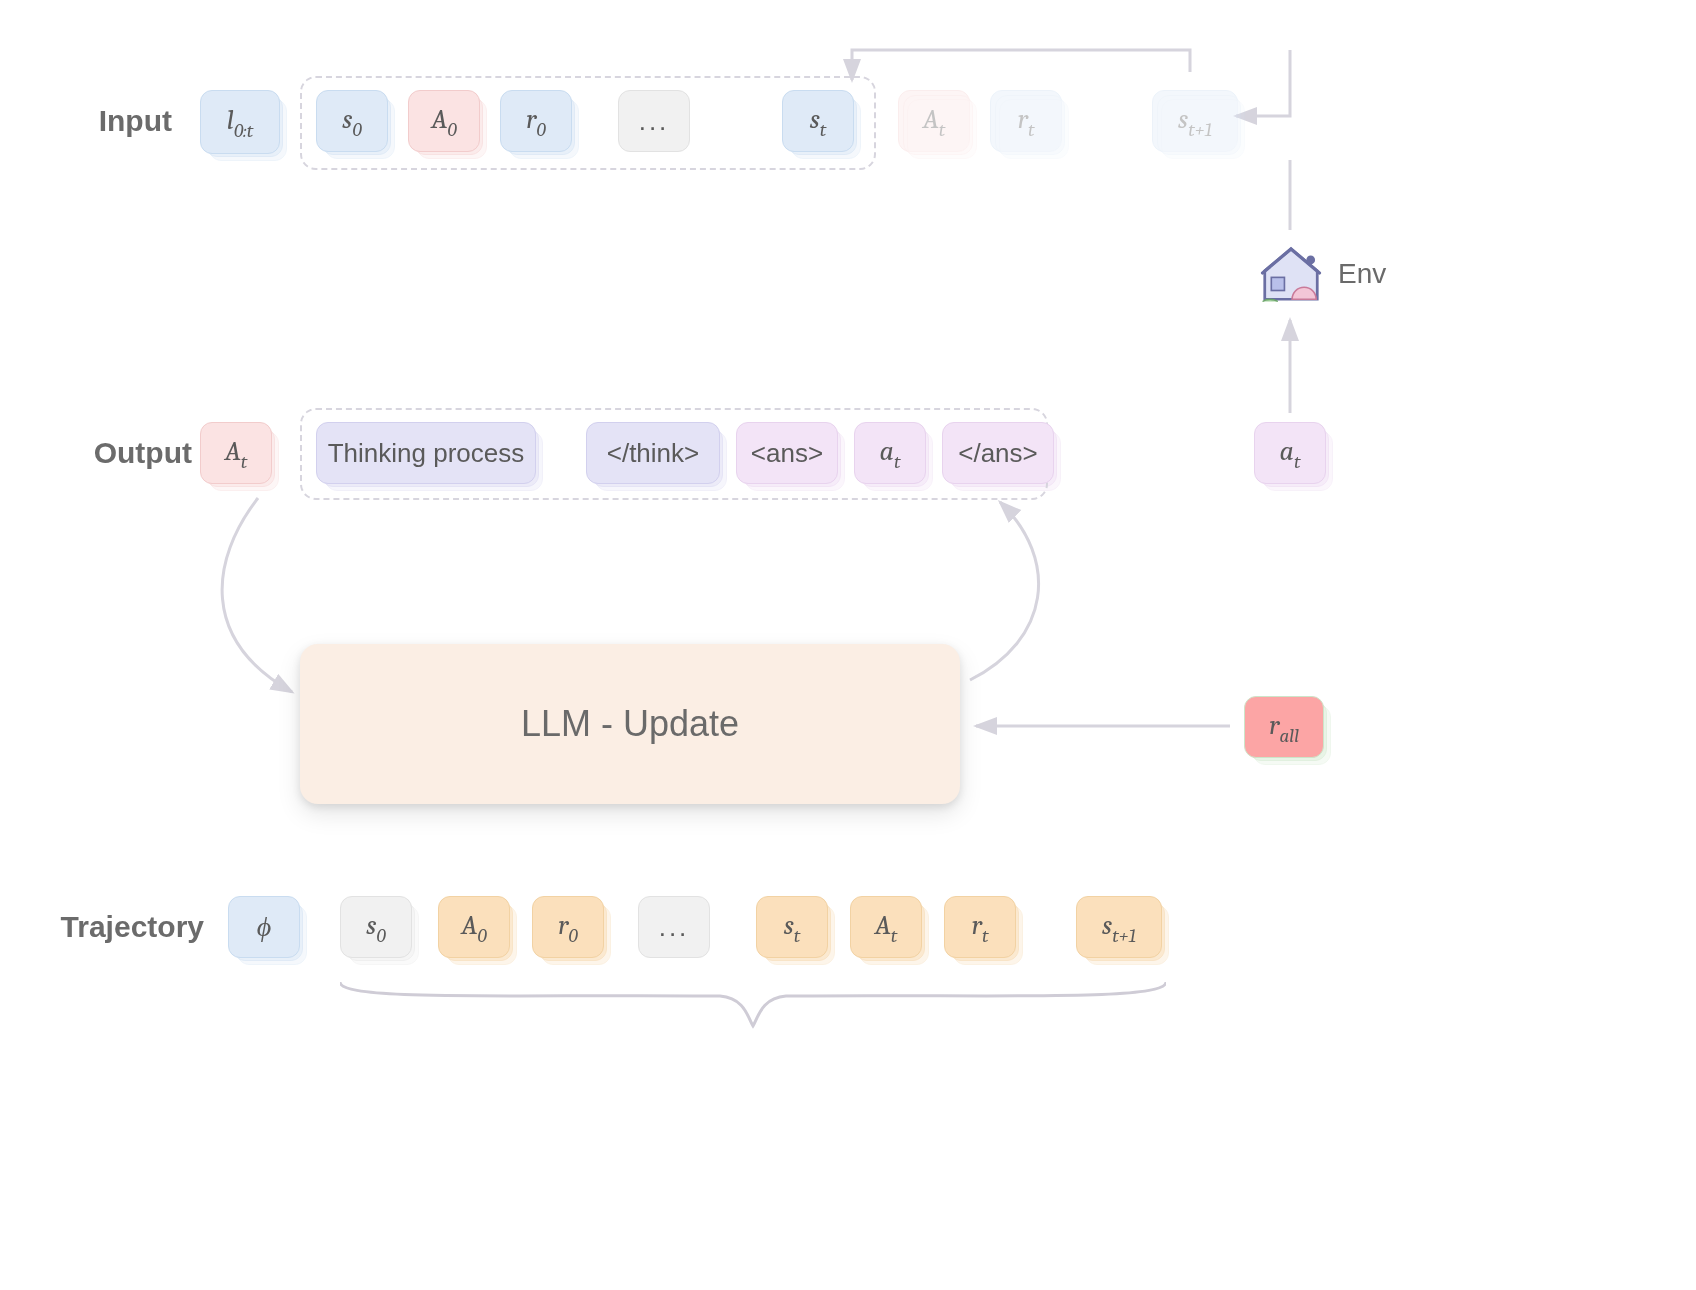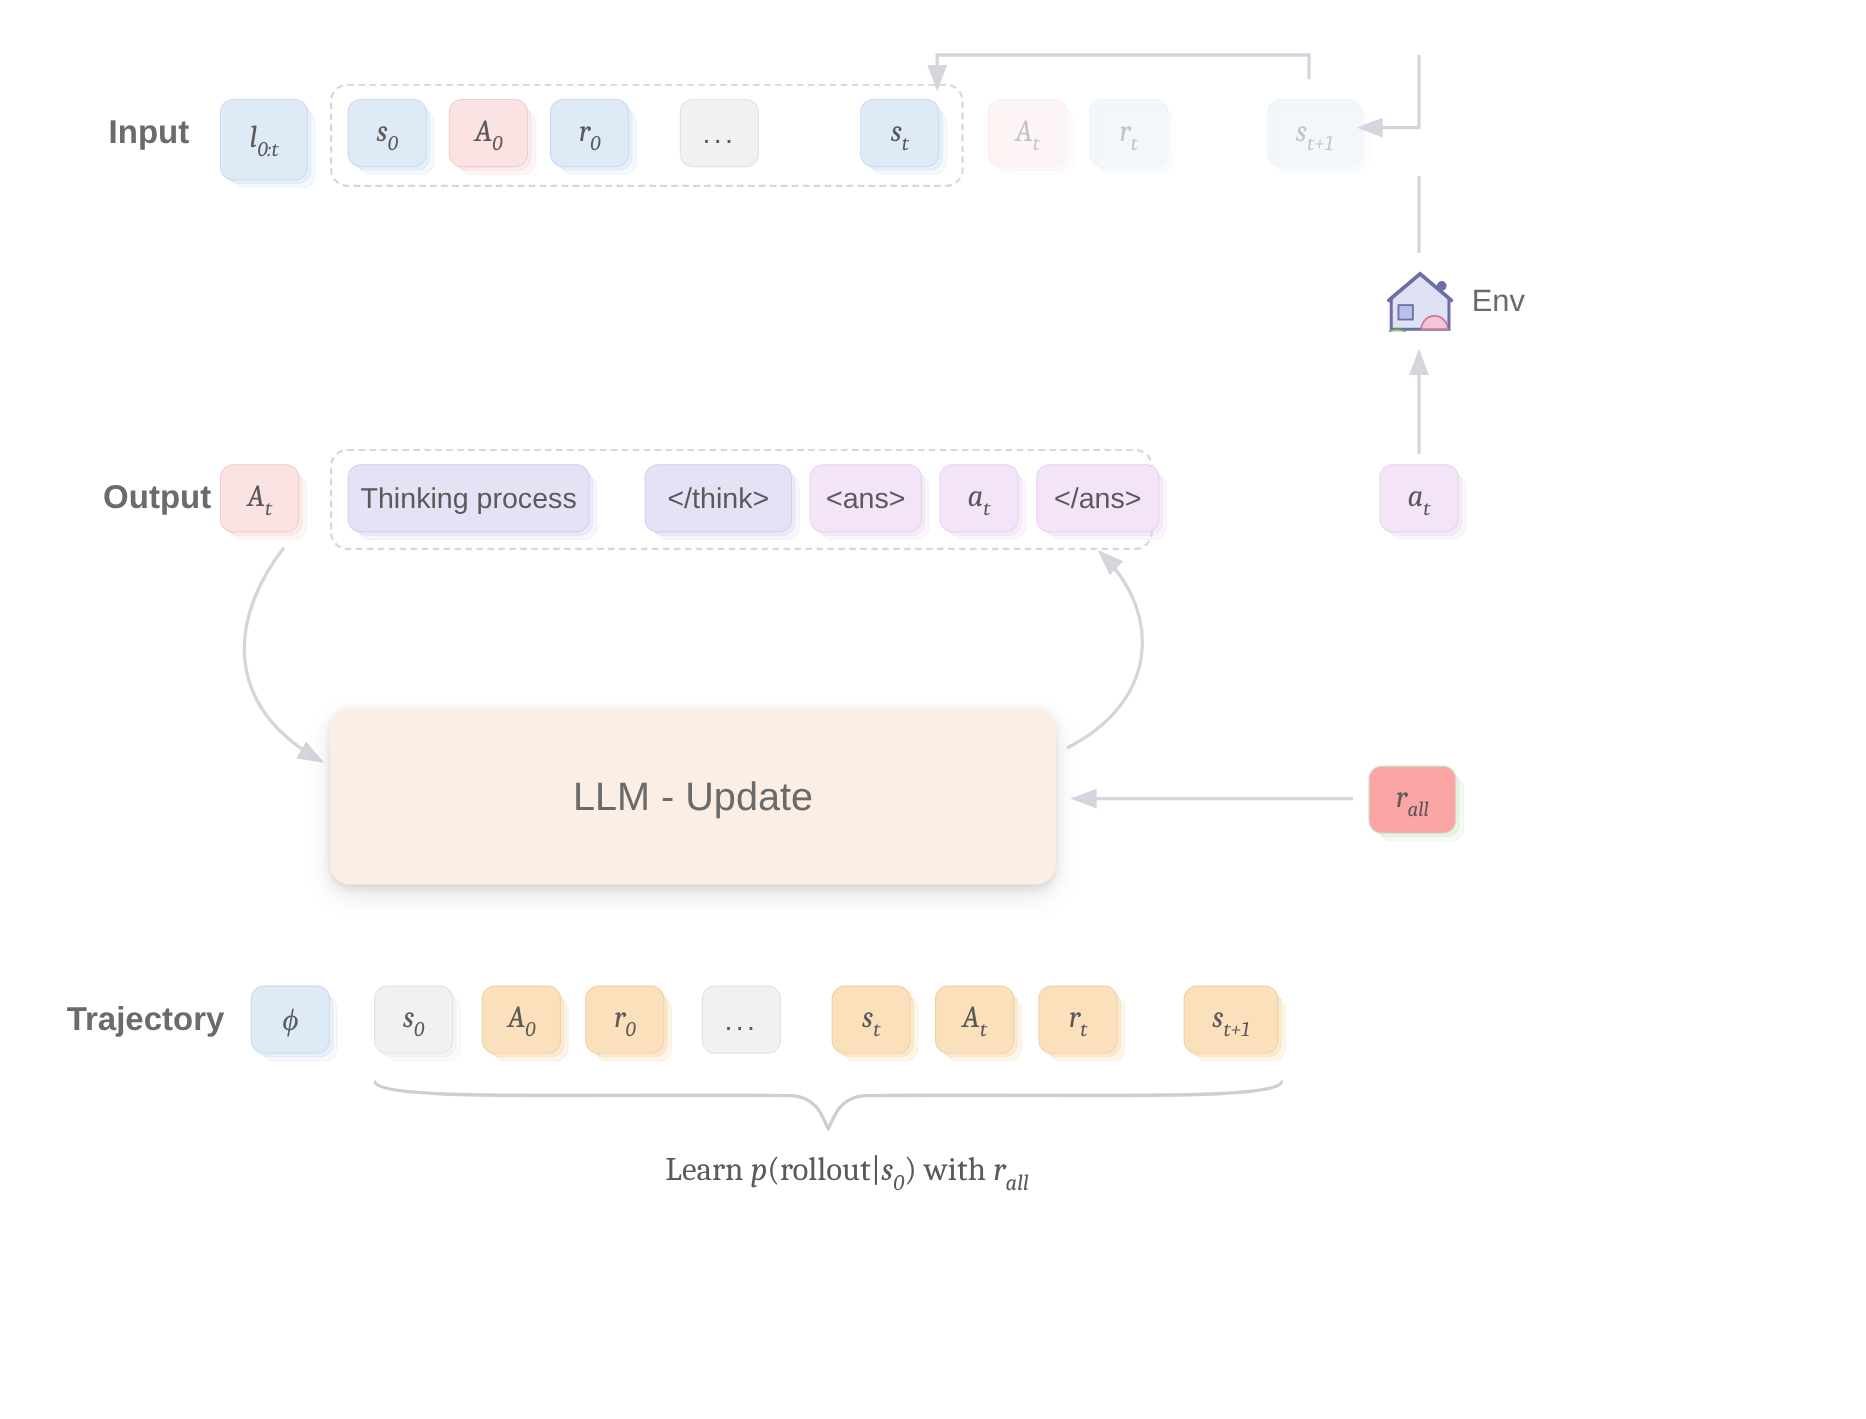--- a/index.html
+++ b/index.html
@@ -127,21 +127,21 @@
 
     <path class="arrow" d="M258,498 C210,560 200,640 292,692" marker-end="url(#ah)"></path>
 
     <path class="arrow" d="M970,680 C1050,640 1060,560 1000,502" marker-end="url(#ah)"></path>
 
     <path class="arrow" d="M1230,726 L976,726" marker-end="url(#ah)"></path>
   </svg>
 
   <div class="rowlabel" style="left:62px;top:104px;width:110px">Input</div>
 
-  <div class="card blue stack" style="left:200px;top:90px;width:80px;height:74px">
+  <div class="card blue stack" style="left:200px;top:90px;width:80px;height:64px">
     <span><span>l</span><sub>0:t</sub></span>
   </div>
 
   <div class="dashgroup" style="left:300px;top:76px;width:576px;height:94px"></div>
 
   <div class="card blue stack" style="left:316px;top:90px;width:72px;height:62px">
     <span><span>s</span><sub>0</sub></span>
   </div>
   <div class="card pink stack" style="left:408px;top:90px;width:72px;height:62px">
     <span><span>A</span><sub>0</sub></span>
@@ -238,20 +238,14 @@
     <span><span>r</span><sub>t</sub></span>
   </div>
   <div class="card orange stack" style="left:1076px;top:896px;width:86px;height:62px">
     <span><span>s</span><sub>t+1</sub></span>
   </div>
 
   <svg class="brace" style="left:340px;top:974px;width:826px;height:60px" viewBox="0 0 826 60">
     <path d="M0,8 C0,28 180,20 380,22 C405,24 408,44 413,52 C418,44 421,24 446,22 C646,20 826,28 826,8" fill="none" stroke="#cfccd6" stroke-width="3"></path>
   </svg>
 
-  <div class="eq" style="left:500px;top:1046px;width:540px;text-align:center;font-style:normal">
-    <span>Learn </span>
-    <span style="font-style:italic">p</span><span>(</span><span>rollout</span><span>|</span><span style="font-style:italic">s</span><sub>0</sub><span>)</span>
-    <span> with </span>
-    <span style="font-style:italic">r</span><sub>all</sub>
-  </div>
 
 </div>
 
 </body></html>

